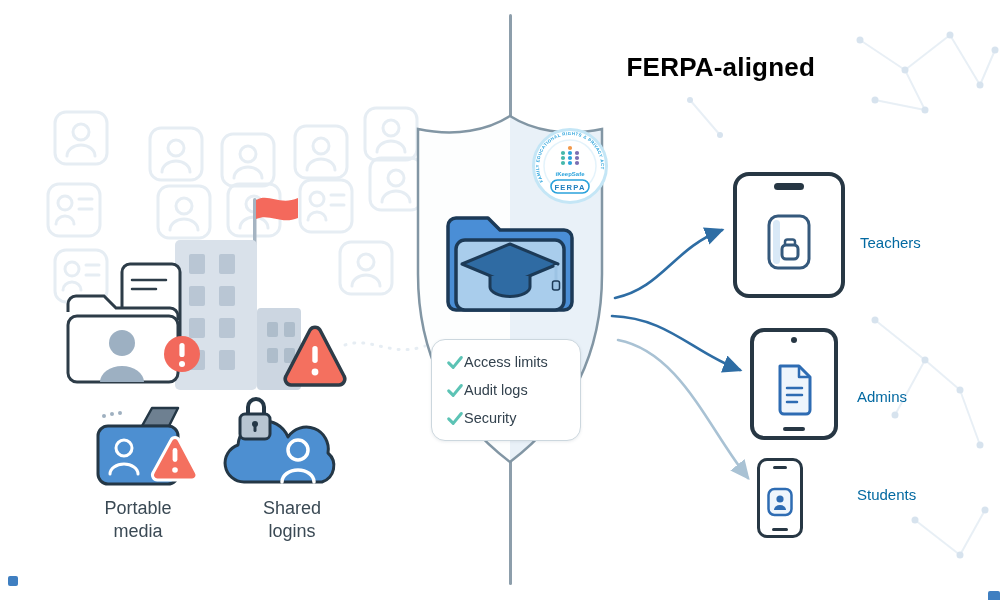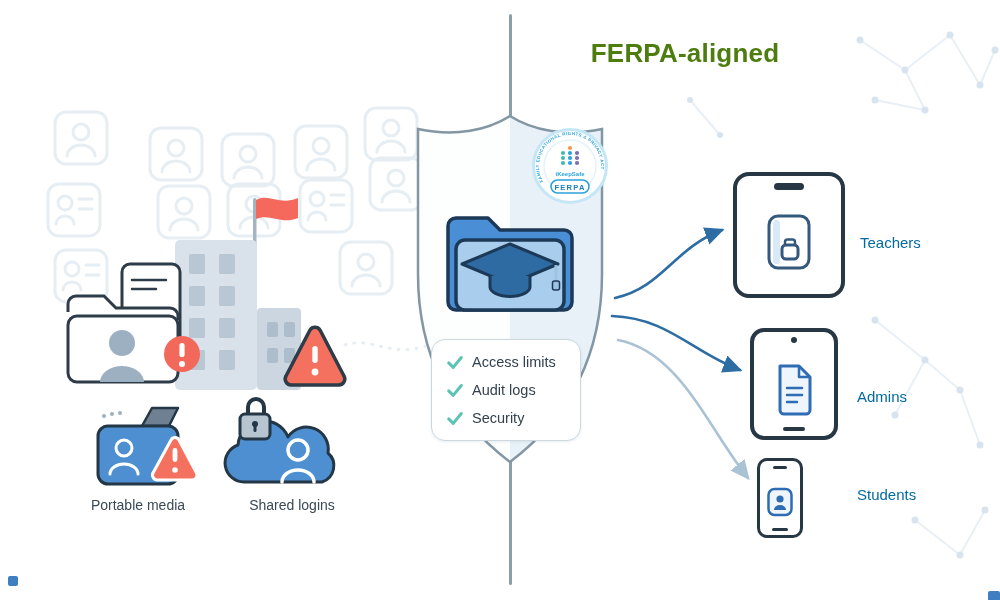--- a/index.html
+++ b/index.html
@@ -2,52 +2,52 @@
 <html><head>
 <meta charset="utf-8">
 <style>
   html,body{margin:0;padding:0;}
   body{width:1000px;height:600px;position:relative;overflow:hidden;background:#ffffff;
        font-family:"Liberation Sans",sans-serif;}
   .abs{position:absolute;}
 
   .title-left{left:48px;top:30px;width:390px;text-align:center;font-size:27px;font-weight:bold;
               color:#2d3b46;line-height:1.5;letter-spacing:.2px;}
-  .title-right{left:555px;top:38px;width:260px;text-align:center;font-size:26px;font-weight:bold;
-               color:#4d7c0f;letter-spacing:.2px;}
+  .title-right{left:555px;top:52px;width:260px;text-align:right;font-size:26px;font-weight:bold;
+               color:#000000;letter-spacing:.2px;}
 
   .divider{left:509px;width:2.5px;background:#8d9eab;border-radius:2px;}
   .divider.top{top:14px;height:104px;}
   .divider.bottom{top:459px;height:126px;}
 
   .checklist{left:431px;top:339px;width:150px;background:#fff;border:1.5px solid #ccd7de;
              border-radius:14px;padding:13px 14px;box-sizing:border-box;display:flex;
              flex-direction:column;gap:10px;box-shadow:0 1px 3px rgba(60,80,100,.10);}
-  .check-row{display:flex;align-items:center;gap:8px;font-size:14.5px;font-weight:500;color:#33424e;}
+  .check-row{display:flex;align-items:center;font-size:14.5px;font-weight:500;color:#33424e;}
   .check-row svg{flex:0 0 auto;}
 
   .device{position:absolute;background:#fff;border:4px solid #273744;box-sizing:border-box;
           display:flex;flex-direction:column;align-items:center;}
   .tablet-teachers{left:733px;top:172px;width:112px;height:126px;border-radius:16px;}
   .tablet-admins{left:750px;top:328px;width:88px;height:112px;border-radius:14px;}
   .phone-students{left:757px;top:458px;width:46px;height:80px;border-radius:10px;border-width:3.5px;}
   .cam-bar{width:30px;height:7px;border-radius:4px;background:#273744;margin-top:7px;}
   .cam-dot{width:6px;height:6px;border-radius:50%;background:#273744;margin-top:5px;}
   .speaker{width:14px;height:3px;border-radius:2px;background:#273744;margin-top:5px;}
   .home-bar{width:22px;height:4px;border-radius:2px;background:#273744;position:absolute;
             bottom:5px;left:50%;transform:translateX(-50%);}
   .home-bar.small{width:16px;height:3px;bottom:4px;}
   .device-screen{flex:1;display:flex;align-items:center;justify-content:center;width:100%;}
 
   .recipient-label{font-size:15px;font-weight:500;color:#0369a1;}
   .label-teachers{left:860px;top:234px;}
   .label-admins{left:857px;top:368px;margin-top:20px;}
   .label-students{left:841px;top:486px;margin-left:16px;}
 
-  .icon-caption{width:104px;text-align:center;font-size:14px;font-weight:500;color:#3a4954;line-height:1.25;}
+  .icon-caption{width:104px;text-align:center;font-size:18px;font-weight:500;color:#3a4954;line-height:1.25;}
   .caption-portable{left:86px;top:497px;}
   .caption-shared{left:240px;top:497px;}
 
   .corner-dot{background:#3f7fc1;border-radius:2px;}
   .corner-dot.bl{left:8px;top:576px;width:10px;height:10px;}
   .corner-dot.br{left:988px;top:591px;width:12px;height:12px;}
 </style>
 </head>
 <body>
 

